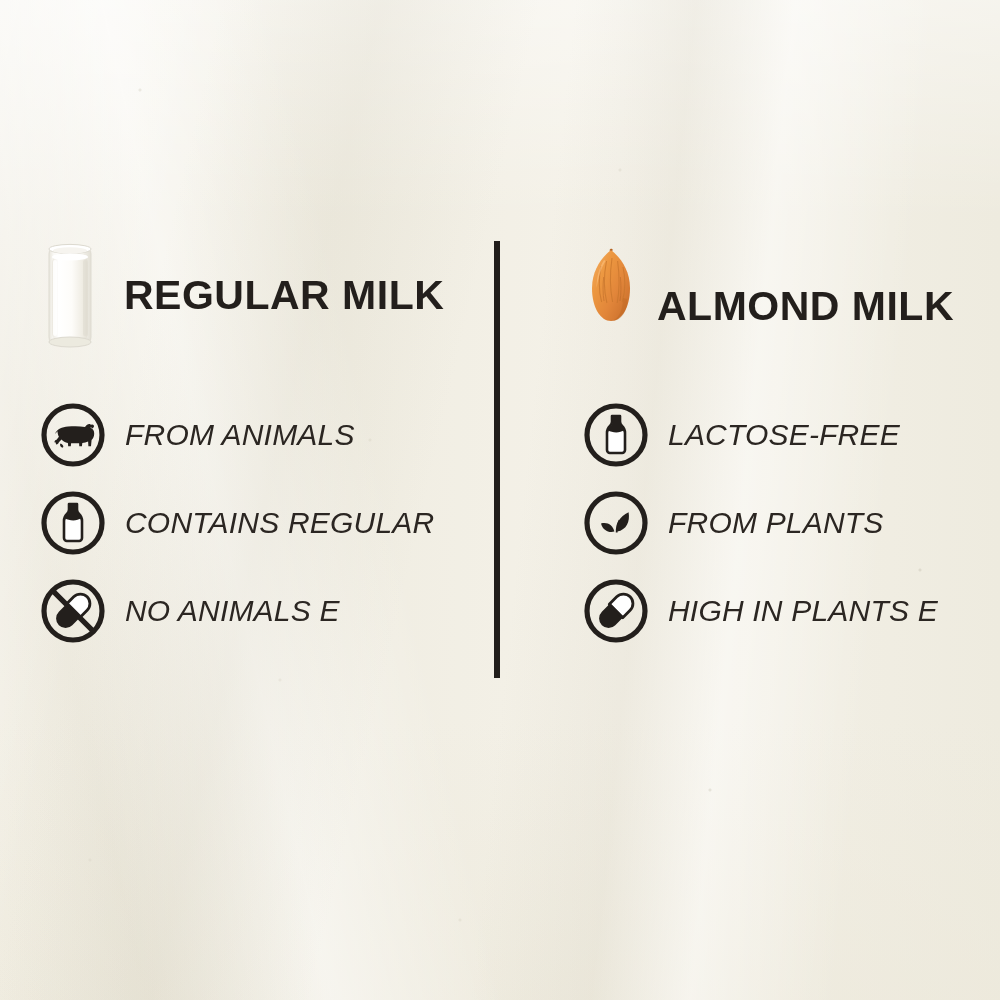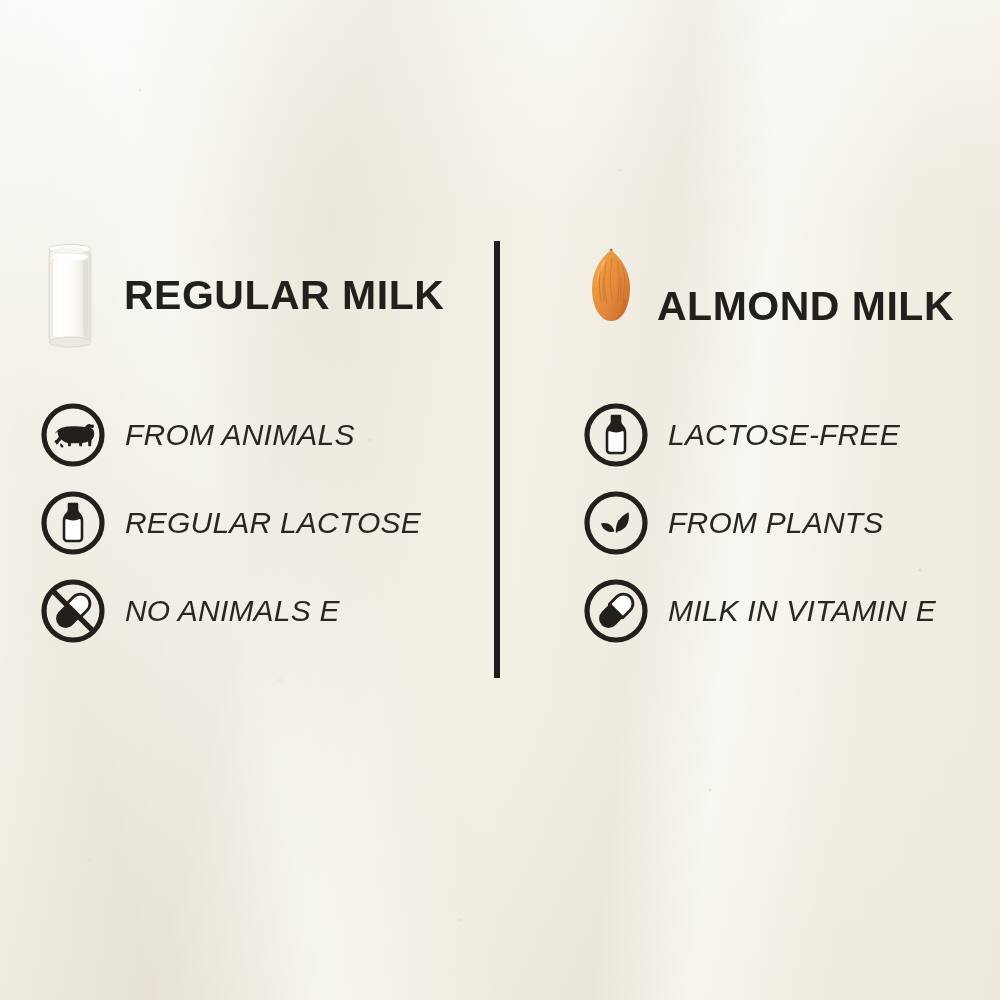--- a/index.html
+++ b/index.html
@@ -191,21 +191,21 @@
       <div class="feature-row">
         <svg class="feature-icon" viewBox="0 0 66 66">
           <circle cx="33" cy="33" r="29" fill="none" stroke="#231f1c" stroke-width="5.2"></circle>
 
           <path d="M29 14 h8 v5.5 c0 1.8 0.6 3 1.8 4.2 c2 2 3.2 4 3.2 7 v17.4 c0 1.6-1.3 2.9-2.9 2.9 h-12.2
                    c-1.6 0-2.9-1.3-2.9-2.9 v-17.4 c0-3 1.2-5 3.2-7 c1.2-1.2 1.8-2.4 1.8-4.2 z" fill="#ffffff" stroke="#231f1c" stroke-width="2.6" stroke-linejoin="round"></path>
 
           <path d="M29 14.6 h8 v5 c0 1.9 0.6 3.1 1.8 4.3 c1.3 1.3 2.3 2.6 2.8 4.2 c-2.6 1.6-5.4 2.3-8.3 2.3
                    c-3.2 0-6-0.8-8.4-2.2 c0.5-1.7 1.5-3 2.8-4.3 c1.2-1.2 1.8-2.4 1.8-4.3 z" fill="#231f1c"></path>
         </svg>
-        <div class="feature-label">REGULAR LACTOSE</div>
+        <div class="feature-label">CONTAINS REGULAR</div>
       </div>
 
       <div class="feature-row">
         <svg class="feature-icon" viewBox="0 0 66 66">
           <circle cx="33" cy="33" r="29" fill="none" stroke="#231f1c" stroke-width="5.2"></circle>
           <g transform="rotate(-45 33 33)">
 
             <path d="M13 33 a9.5 9.5 0 0 1 9.5-9.5 h10.5 v19 h-10.5 a9.5 9.5 0 0 1 -9.5-9.5 z" fill="#231f1c"></path>
 
             <path d="M33 23.5 h10.5 a9.5 9.5 0 0 1 0 19 h-10.5 z" fill="#ffffff" stroke="#231f1c" stroke-width="2.8" stroke-linejoin="round"></path>
@@ -289,19 +289,19 @@
 
       <div class="feature-row">
         <svg class="feature-icon" viewBox="0 0 66 66">
           <circle cx="33" cy="33" r="29" fill="none" stroke="#231f1c" stroke-width="5.2"></circle>
           <g transform="rotate(-45 33 33)">
             <path d="M13 33 a9.5 9.5 0 0 1 9.5-9.5 h10.5 v19 h-10.5 a9.5 9.5 0 0 1 -9.5-9.5 z" fill="#231f1c"></path>
             <path d="M33 23.5 h10.5 a9.5 9.5 0 0 1 0 19 h-10.5 z" fill="#ffffff" stroke="#231f1c" stroke-width="2.8" stroke-linejoin="round"></path>
             <line x1="33" y1="23.5" x2="33" y2="42.5" stroke="#231f1c" stroke-width="2.8"></line>
           </g>
         </svg>
-        <div class="feature-label">MILK IN VITAMIN E</div>
+        <div class="feature-label">HIGH IN PLANTS E</div>
       </div>
 
     </div>
   </div>
 
 </div>
 
 </body></html>

